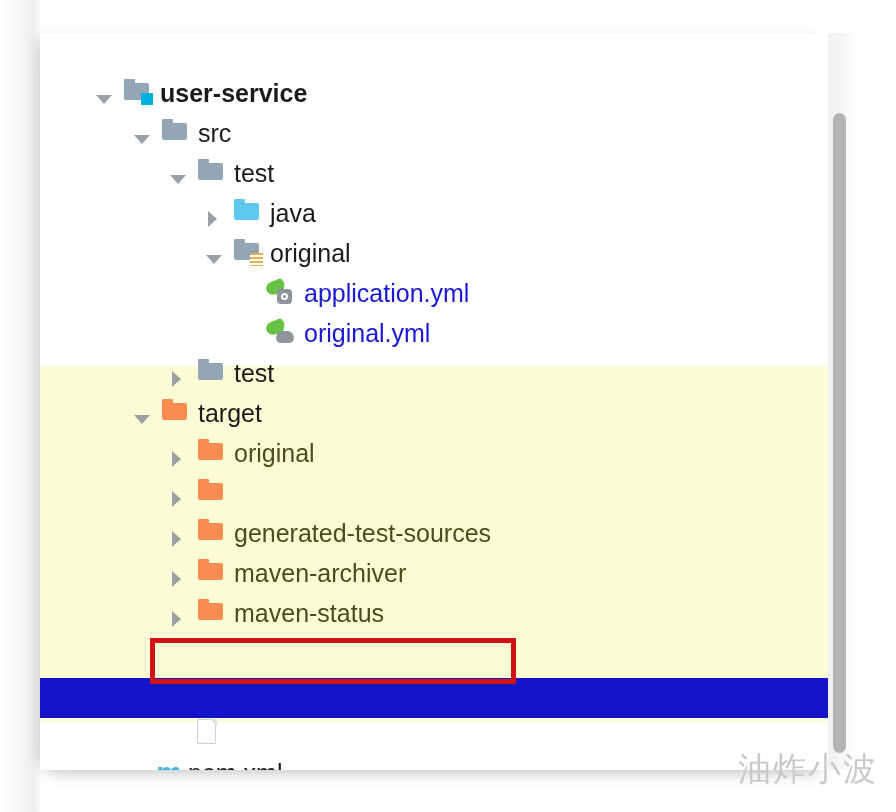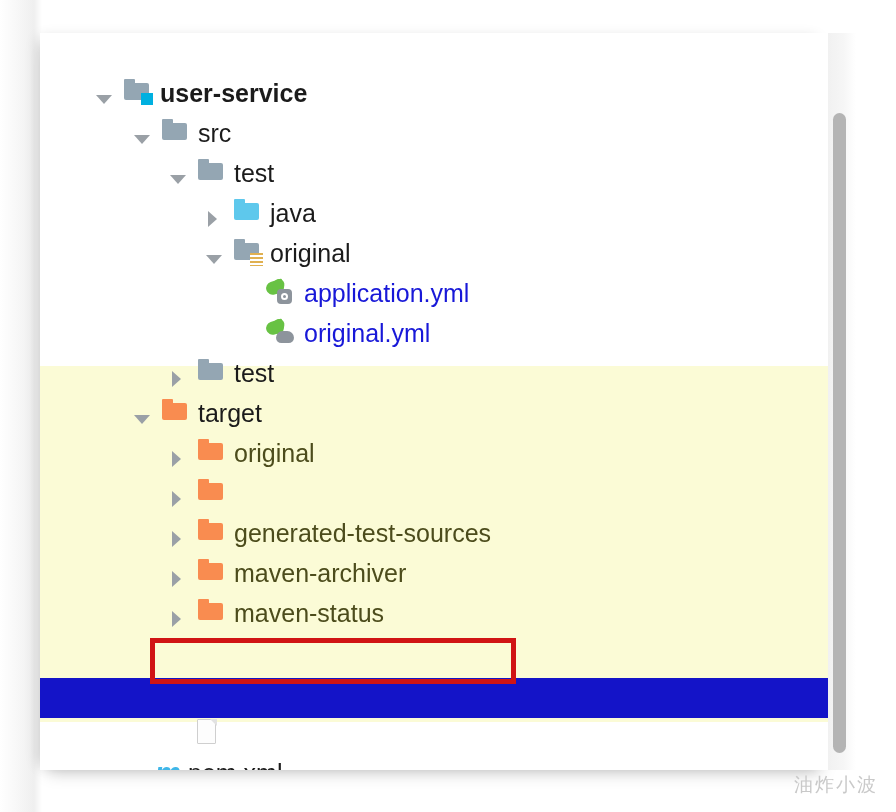--- a/index.html
+++ b/index.html
@@ -261,22 +261,22 @@
   #sb-thumb {
     position: absolute;
     left: 833px; top: 113px;
     width: 13px; height: 640px;
     background: #b4b4b4;
     border-radius: 7px;
   }
 
   #watermark {
     position: absolute;
-    right: 18px; bottom: 14px;
-    font-size: 19px;
+    right: 18px; bottom: 20px;
+    font-size: 33px;
     color: #c9c9c9;
     font-family: Liberation Sans, sans-serif;
     letter-spacing: 2px;
     white-space: nowrap;
   }
 </style>
 </head>
 <body>
 
 <div id="stage">

